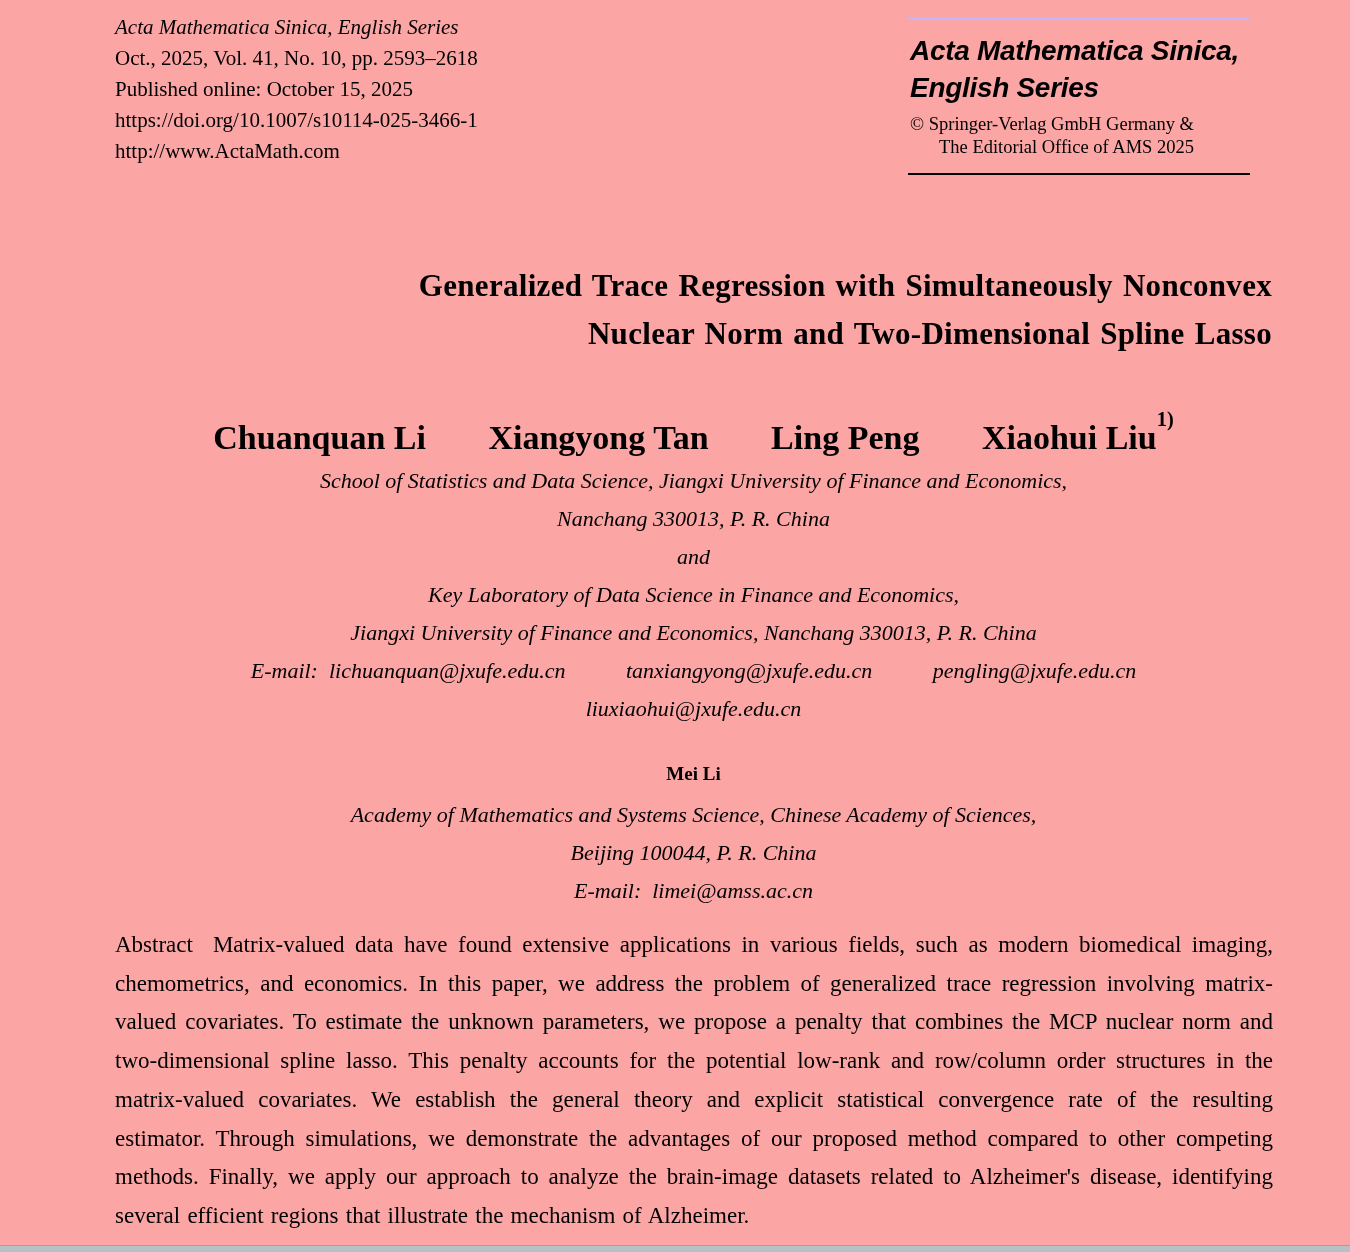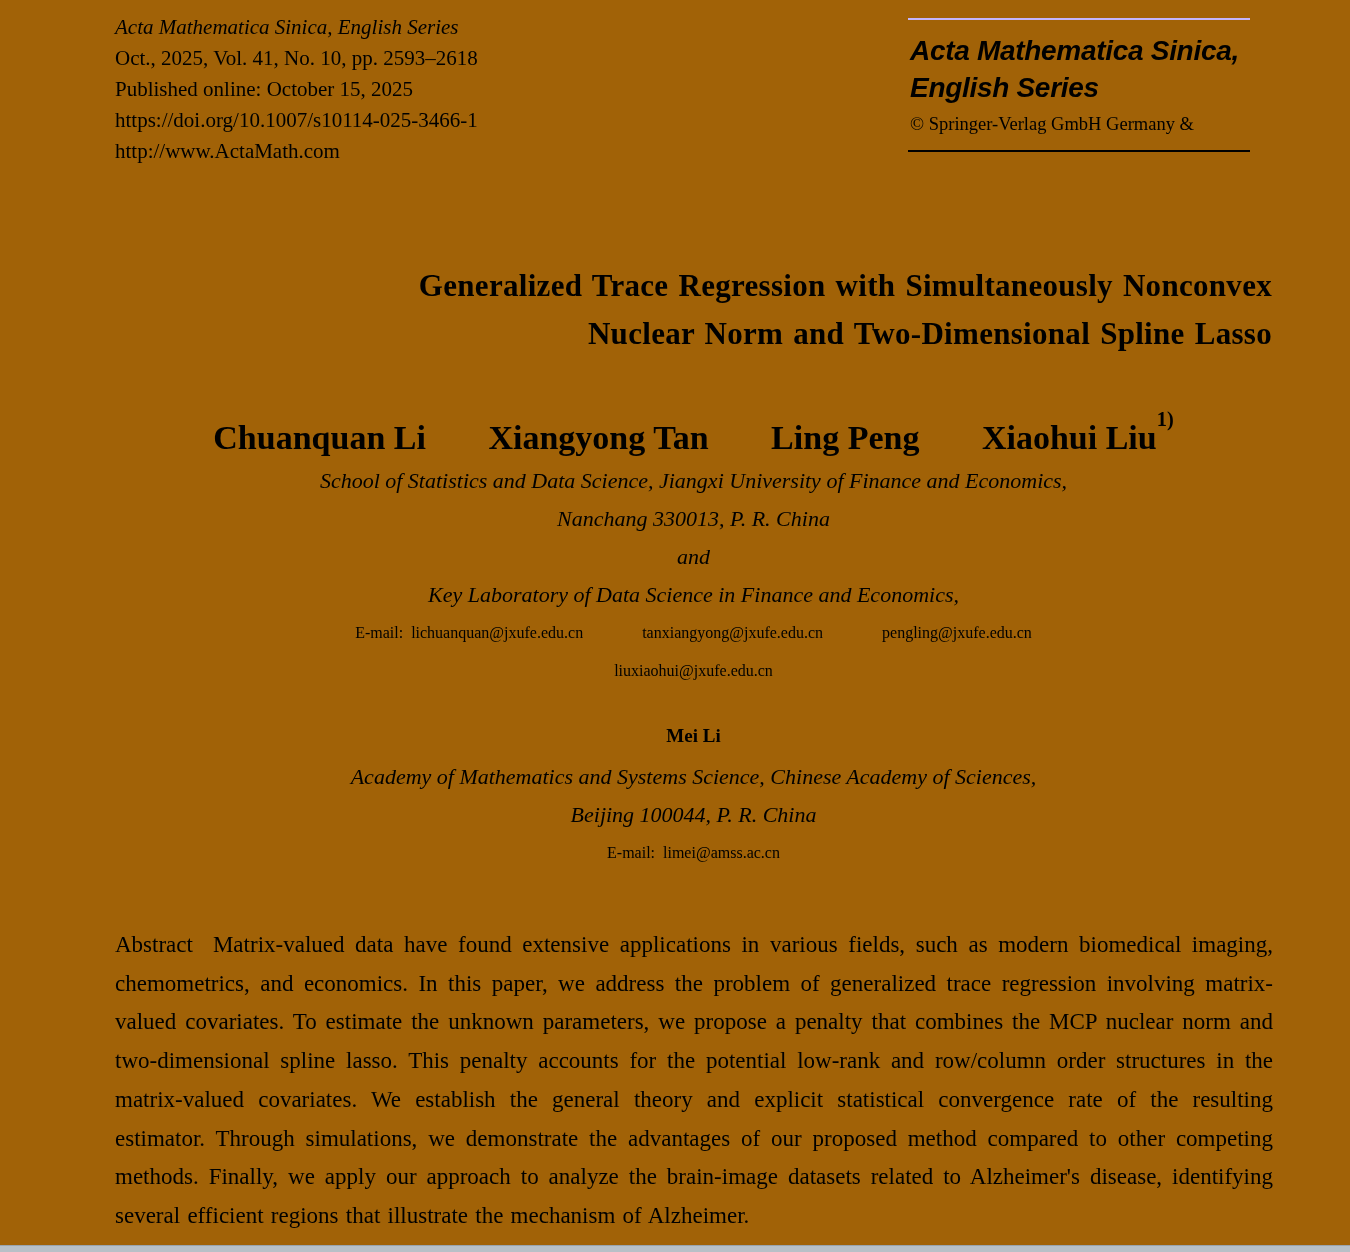--- a/index.html
+++ b/index.html
@@ -1,19 +1,19 @@
 <!DOCTYPE html>
 <html><head>
 <meta charset="utf-8">
 <style>
   * { margin:0; padding:0; box-sizing:border-box; }
   html,body { background:#ffffff; }
   .page {
     position:relative; width:1350px; height:1252px;
-    background:#a16207; overflow:hidden; color:#000;
+    background:#fca5a5; overflow:hidden; color:#000;
     font-family:"Liberation Serif", serif;
   }
 
   
   .journal-info {
     position:absolute; left:115px; top:12px;
     font-size:21px; line-height:31px; white-space:nowrap;
   }
   .journal-info .it { font-style:italic; }
 
@@ -40,21 +40,21 @@
 
   
   .authors-block {
     position:absolute; left:115px; top:414px; width:1157px;
     text-align:center;
   }
   .author-row { font-weight:bold; font-size:34px; line-height:32px; margin-bottom:8px; }
   .author-row .author { margin:0 27px; display:inline-block; }
   .author-row sup { font-size:60%; position:relative; top:-0.55em; font-weight:bold; }
   .affil { font-style:italic; font-size:22px; line-height:38px; }
-  .email-row { font-size:16px; line-height:38px; }
+  .email-row { font-style:italic; font-size:22px; line-height:38px; }
   .email-row .gap { margin-right:55px; }
   .second-author { font-weight:bold; font-size:19px; line-height:32px; margin-top:30px; margin-bottom:6px; }
 
   
   .abstract {
     position:absolute; left:115px; top:926px; width:1158px;
     font-size:23px; line-height:38.7px; text-align:justify;
     word-spacing:1.5px;
   }
   .abstract .label { font-weight:normal; margin-right:20px; }
@@ -79,39 +79,41 @@
     <div><a class="linklike">http://www.ActaMath.com</a></div>
   </div>
 
   <div class="masthead">
     <div class="masthead-title">
       <div>Acta Mathematica Sinica,</div>
       <div>English Series</div>
     </div>
     <div class="masthead-copy">
       <div>© Springer-Verlag GmbH Germany &amp;</div>
+      <div class="line2">The Editorial Office of AMS  2025</div>
     </div>
   </div>
 
   <div class="paper-title">
     <div>Generalized Trace Regression with Simultaneously Nonconvex</div>
     <div>Nuclear Norm and Two-Dimensional Spline Lasso</div>
   </div>
 
   <div class="authors-block">
     <div class="author-row">
       <span class="author">Chuanquan Li</span>
       <span class="author">Xiangyong Tan</span>
       <span class="author">Ling Peng</span>
       <span class="author"><span>Xiaohui Liu</span><sup>1)</sup></span>
     </div>
     <div class="affil">School of Statistics and Data Science, Jiangxi University of Finance and Economics,</div>
     <div class="affil">Nanchang 330013, P. R. China</div>
     <div class="affil">and</div>
     <div class="affil">Key Laboratory of Data Science in Finance and Economics,</div>
+    <div class="affil">Jiangxi University of Finance and Economics, Nanchang 330013, P. R. China</div>
     <div class="email-row">
       <span>E-mail:</span>&nbsp;
       <a class="linklike gap">lichuanquan@jxufe.edu.cn</a>
       <a class="linklike gap">tanxiangyong@jxufe.edu.cn</a>
       <a class="linklike">pengling@jxufe.edu.cn</a>
     </div>
     <div class="email-row">
       <a class="linklike">liuxiaohui@jxufe.edu.cn</a>
     </div>
 

